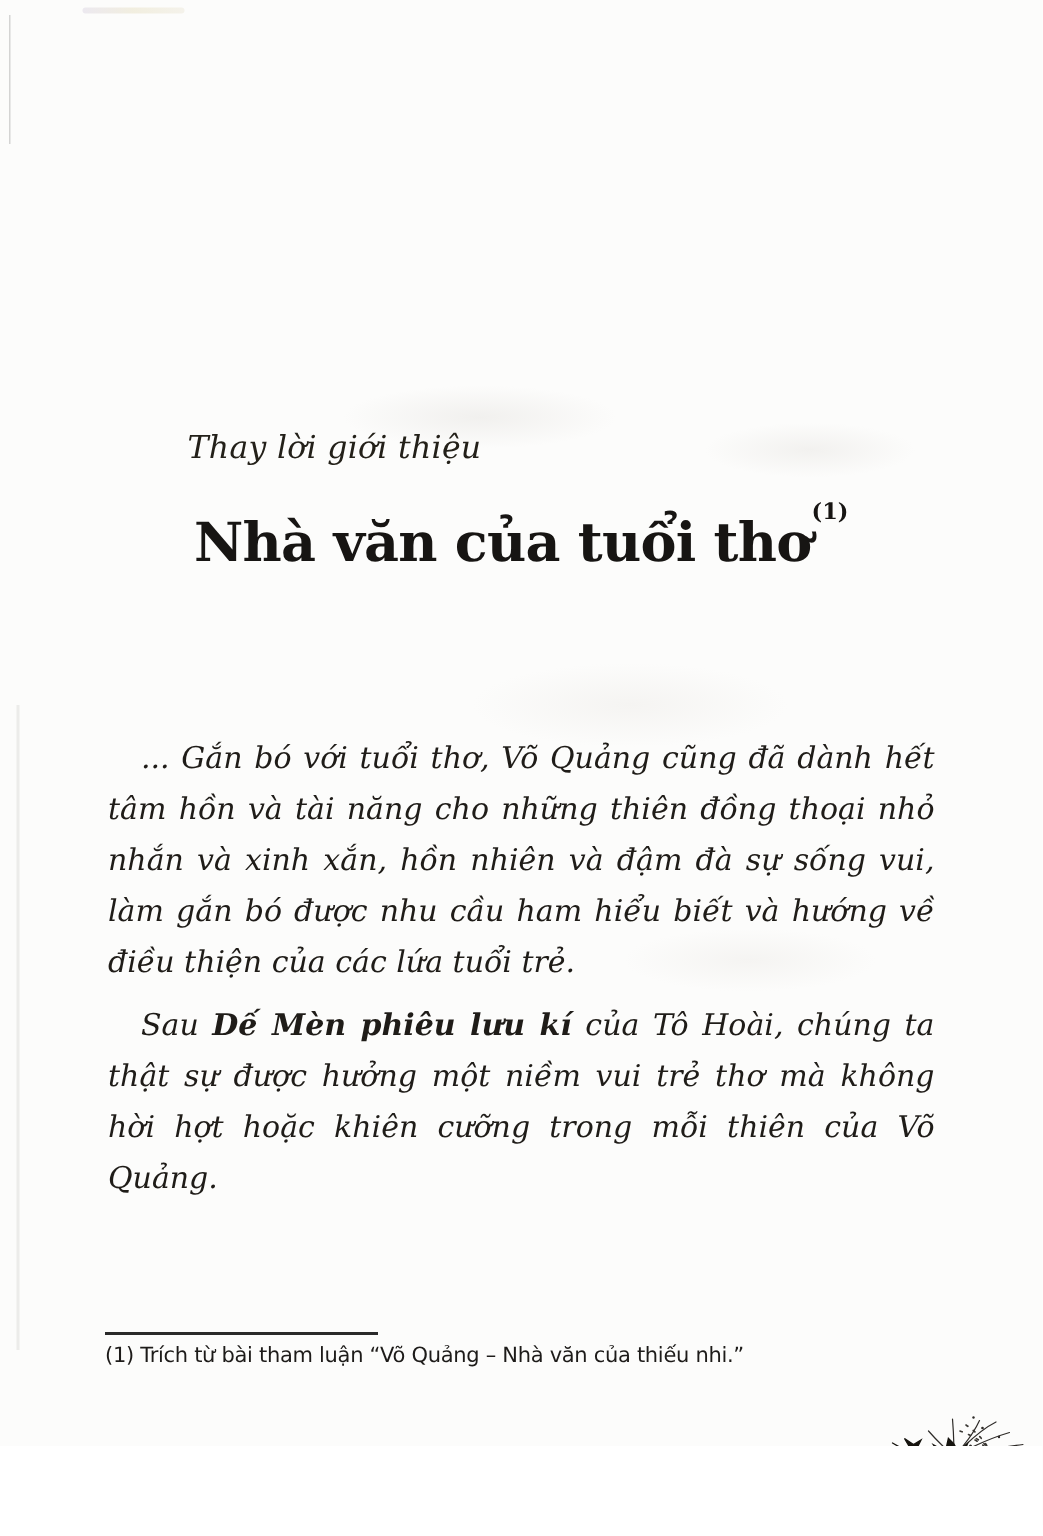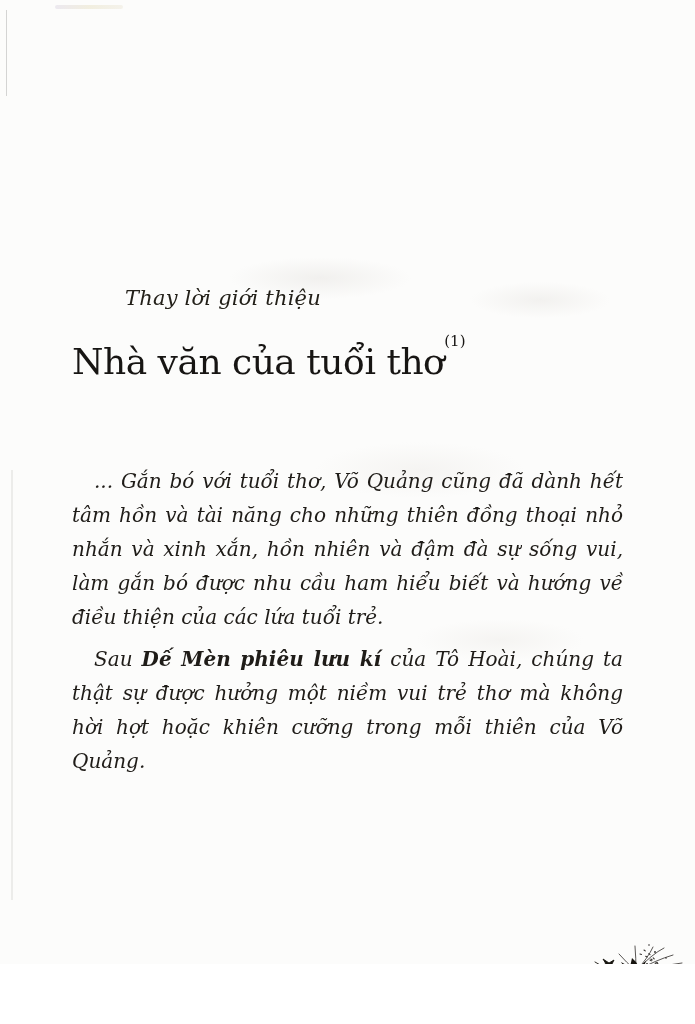--- a/index.html
+++ b/index.html
@@ -24,27 +24,27 @@
   .artifact-left-streak { position:absolute; left:11px; top:470px; width:2px; height:430px; background:#ececea; }
   .artifact-corner-speck { position:absolute; left:3px; top:1014px; width:9px; height:6px; background:#4a4e66; border-radius:1px; }
 
   .kicker {
     position:absolute; left:125px; top:286px;
     font-style:italic; font-size:21px; color:#232019; letter-spacing:.2px;
   }
 
   .title {
     position:absolute; left:72px; top:341px; width:551px;
-    font-weight:400; font-size:36px; letter-spacing:-.5px; color:#171513;
+    text-align:center; font-weight:700; font-size:36px; letter-spacing:-.5px; color:#171513;
     white-space:nowrap;
   }
   .title sup { font-size:15px; position:relative; top:-15px; letter-spacing:0; }
 
   .bodytext {
-    position:absolute; left:72px; top:464px; width:551px;
+    position:absolute; left:72px; top:488px; width:551px;
     font-style:italic; font-size:20px; line-height:34px;
     text-align:justify; color:#1f1c18;
   }
   .bodytext p { margin:0 0 8px; text-indent:22px; }
   .bodytext .book-title-bold { font-weight:700; font-style:italic;margin-top:29px; }
 
   .footnote { position:absolute; left:70px; top:888px; width:551px; }
   .footnote-rule { width:182px; height:2px; background:#2a2a2a; }
   .footnote-text {
     margin-top:6px; font-family:"DejaVu Sans", sans-serif; font-style:normal;
@@ -70,20 +70,24 @@
 
   <div class="kicker">Thay lời giới thiệu</div>
 
   <h1 class="title"><span>Nhà văn của tuổi thơ</span><sup>(1)</sup></h1>
 
   <div class="bodytext">
     <p>... Gắn bó với tuổi thơ, Võ Quảng cũng đã dành hết tâm hồn và tài năng cho những thiên đồng thoại nhỏ nhắn và xinh xắn, hồn nhiên và đậm đà sự sống vui, làm gắn bó được nhu cầu ham hiểu biết và hướng về điều thiện của các lứa tuổi trẻ.</p>
     <p><span>Sau </span><span class="book-title-bold">Dế Mèn phiêu lưu kí</span><span> của Tô Hoài, chúng ta thật sự được hưởng một niềm vui trẻ thơ mà không hời hợt hoặc khiên cưỡng trong mỗi thiên của Võ Quảng.</span></p>
   </div>
 
+  <div class="footnote">
+    <div class="footnote-rule"></div>
+    <div class="footnote-text">(1) Trích từ bài tham luận “Võ Quảng – Nhà văn của thiếu nhi.”</div>
+  </div>
 
   <div class="page-number">3</div>
 
   <svg class="splatter" width="102" height="72" viewBox="0 0 102 72" aria-hidden="true">
 
     <g stroke="#2e2b28" stroke-width="0.8" fill="none" stroke-linecap="round">
       <path d="M44,33 Q56,20 61,9"></path>
       <path d="M44,33 Q60,16 72,10"></path>
       <path d="M44,33 Q64,22 81,17"></path>
       <path d="M44,33 Q66,28 90,25"></path>

